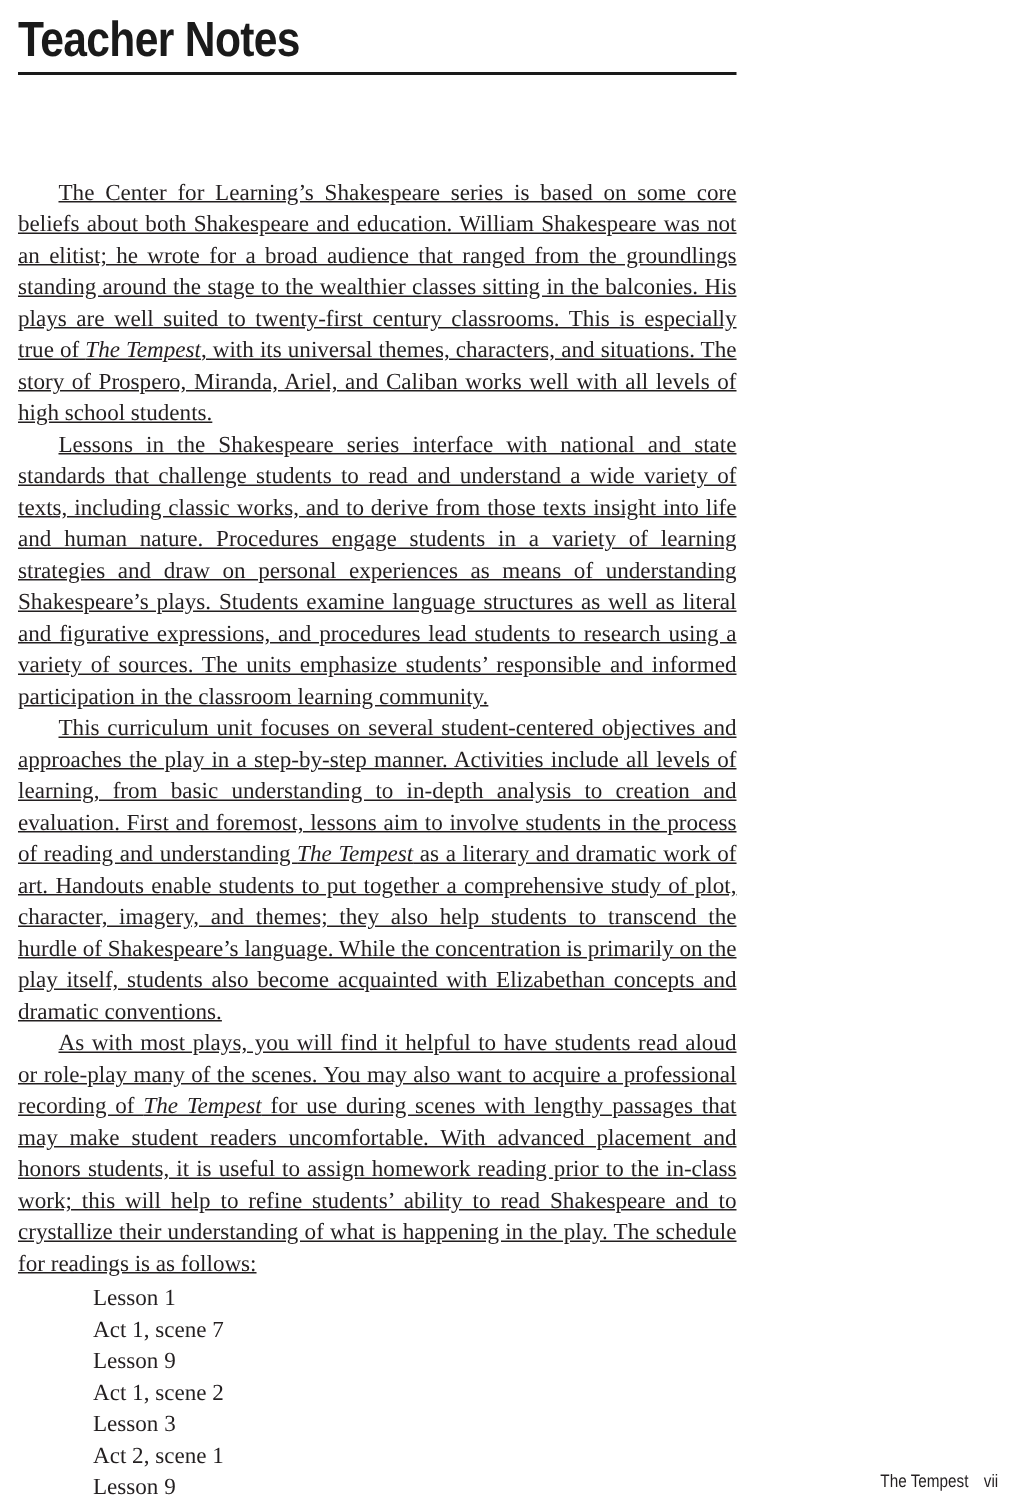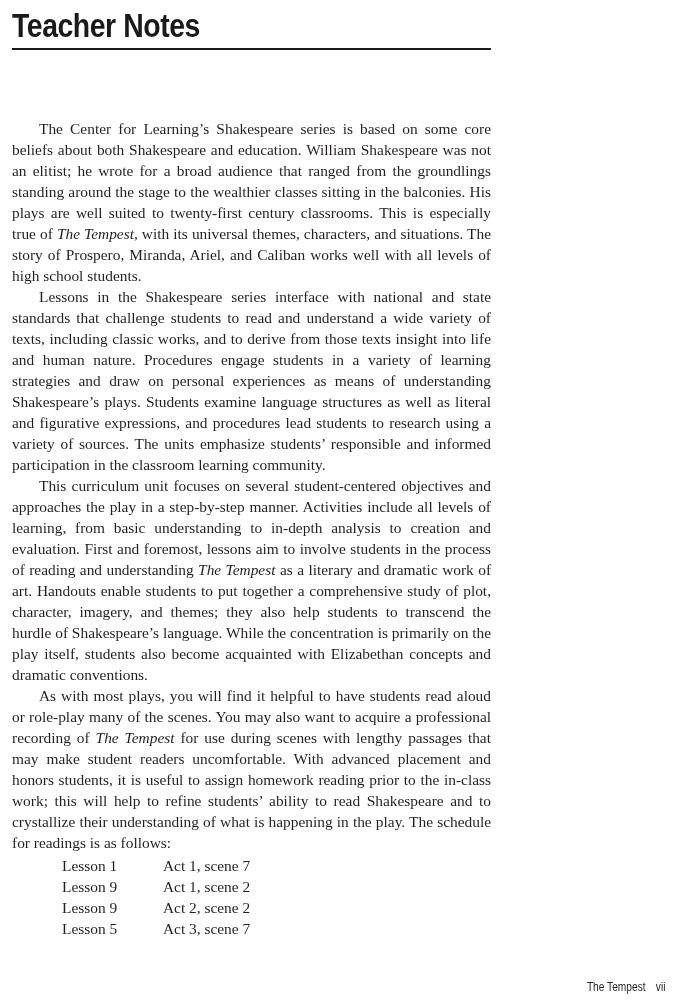--- a/index.html
+++ b/index.html
@@ -18,28 +18,28 @@
       position: absolute; left: 12px; top: 48px; width: 479px; height: 2px;
       background: #1a1a1a;
     }
     .body-text {
       position: absolute; left: 12px; top: 118px; width: 479px;
       font-family: "Liberation Serif", serif;
       font-size: 15.4px; line-height: 21px;
       text-align: justify;
       hyphens: manual;
     }
-    .body-text p { margin: 0; text-indent: 27px; }
+    .body-text p { margin: 0; text-indent: 27px; text-decoration: underline; }
     .body-text em { font-style: italic; }
     .schedule {
       position: absolute; left: 62px; top: 855px;
       font-family: "Liberation Serif", serif;
       font-size: 15.4px; line-height: 21px;
     }
-    .schedule .row { display: flex; }
+    .schedule .row { display: flex; flex-direction: column; }
     .schedule .lesson { width: 101px; }
     .footer {
       position: absolute; right: 18px; top: 980px;
       font-family: "Liberation Sans", sans-serif;
       font-size: 12px; color: #231f20;
       transform: scaleX(0.85); transform-origin: right top;
     }
     .footer .page { margin-left: 12px; }
   </style>
 </head>
@@ -66,20 +66,24 @@
 <div class="schedule">
   <div class="row">
     <span class="lesson">Lesson 1</span>
     <span class="reading">Act 1, scene 7</span>
   </div>
   <div class="row">
     <span class="lesson">Lesson 9</span>
     <span class="reading">Act 1, scene 2</span>
   </div>
   <div class="row">
+    <span class="lesson">Lesson 3</span>
+    <span class="reading">Act 2, scene 1</span>
+  </div>
+  <div class="row">
     <span class="lesson">Lesson 9</span>
     <span class="reading">Act 2, scene 2</span>
   </div>
   <div class="row">
     <span class="lesson">Lesson 5</span>
     <span class="reading">Act 3, scene 7</span>
   </div>
 </div>
 
 <div class="footer">

